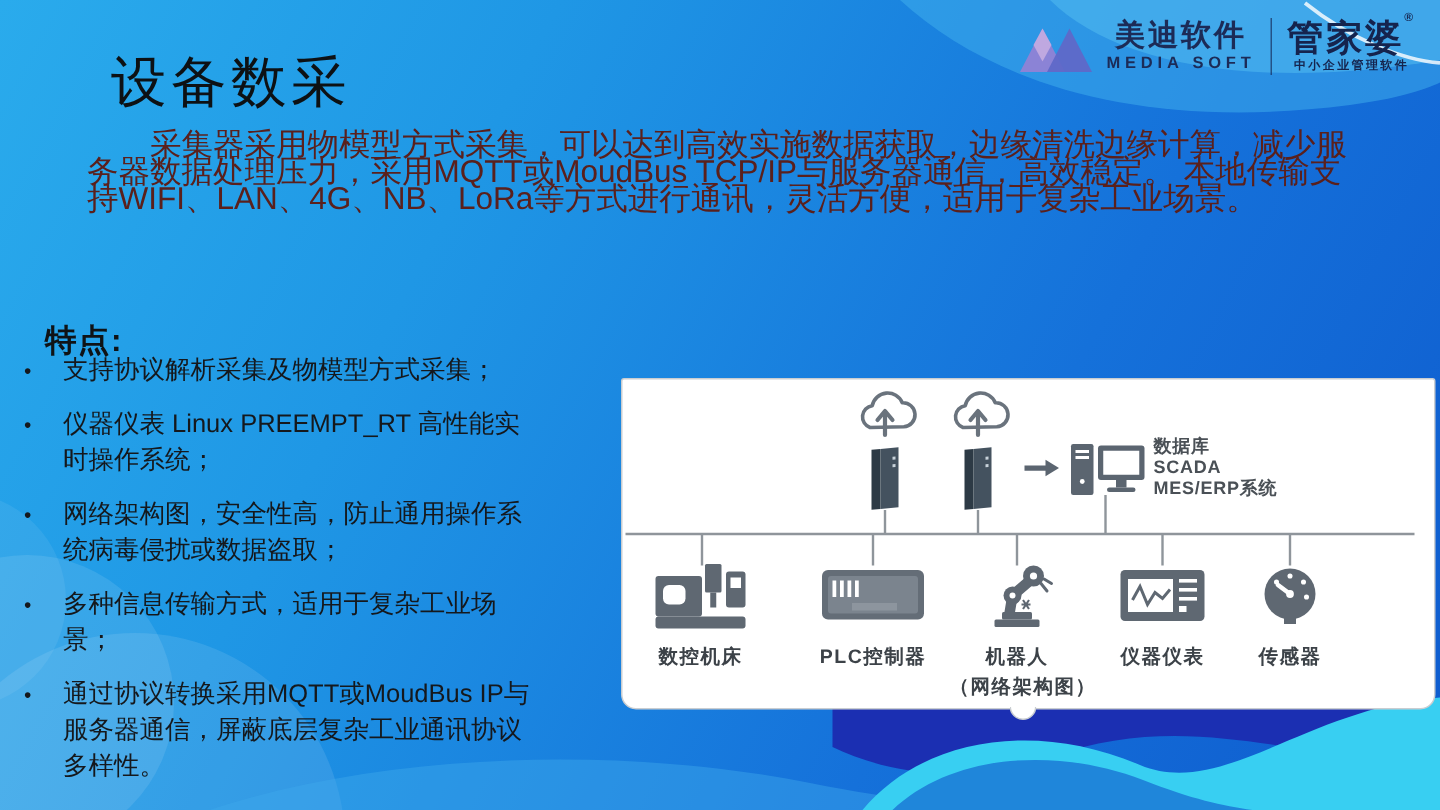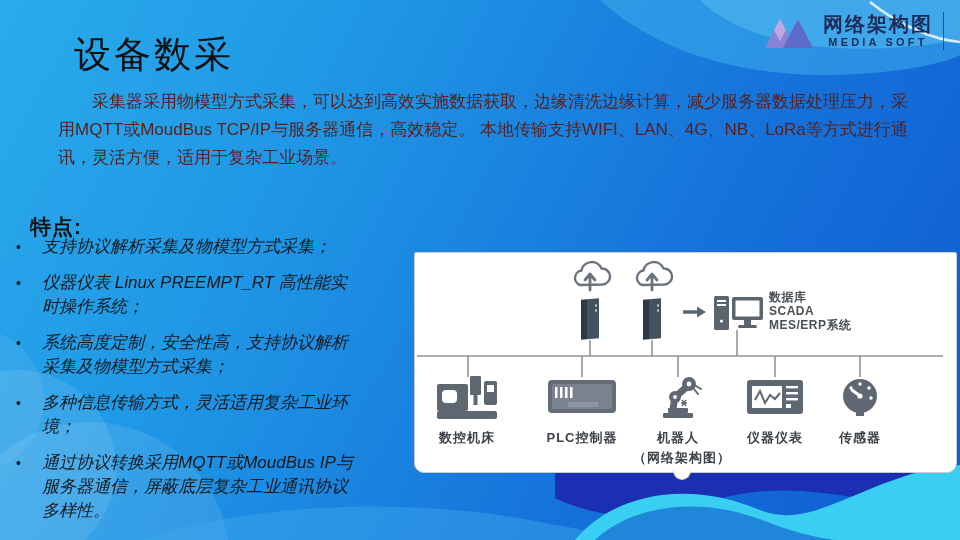--- a/index.html
+++ b/index.html
@@ -15,28 +15,28 @@
   .logo-cn{font-size:20px;font-weight:900;color:#1c2b57;letter-spacing:2px;}
   .logo-en{font-size:11px;font-weight:700;color:#1c2b57;letter-spacing:3.2px;margin-top:2px;}
   .logo-divider{width:1px;height:38px;background:rgba(20,36,80,.65);}
   .logo-brand{font-size:24px;font-weight:900;color:#15244e;letter-spacing:2px;position:relative;}
   .logo-brand sup{font-size:8px;position:relative;top:-10px;}
   .logo-brand-sub{font-size:8px;font-weight:700;color:#15244e;letter-spacing:1.6px;margin-top:2px;}
   
   .title{position:absolute;left:74px;top:30px;margin:0;font-size:37px;font-weight:400;
          color:#0d1114;letter-spacing:3px;z-index:4;}
   .intro{position:absolute;left:58px;top:88px;width:855px;margin:0;text-indent:2em;
-         font-size:17px;line-height:28px;color:#5a201c;z-index:4;}
+         font-size:21px;line-height:18px;color:#5a201c;z-index:4;}
   .features-heading{position:absolute;left:14px;top:197px;margin:16px;font-size:21px;
          font-weight:700;color:#0f1316;letter-spacing:1px;z-index:4;}
   .features{position:absolute;left:16px;top:235px;margin:0;padding:0;list-style:none;
          width:370px;z-index:4;}
   .features li{display:flex;gap:14px;margin-bottom:12px;font-size:17px;line-height:24px;color:#15181c;}
   .features .bullet{flex:0 0 12px;font-size:14px;line-height:24px;color:#15181c;}
-  .features .li-text{width:312px;font-style:italic;}
+  .features .li-text{width:312px;}
   
   .panel{position:absolute;left:414px;top:252px;width:541px;height:219px;background:#ffffff;
          border:1px solid #c9cdd1;border-radius:2px 2px 10px 10px;z-index:3;}
   .panel svg{display:block;width:541px;height:219px;}
   .panel-notch{position:absolute;left:258px;bottom:-8px;width:16px;height:8px;background:#ffffff;
          border:1px solid #c9cdd1;border-top:none;border-radius:0 0 16px 16px;}
   .dg-label{font-size:13px;font-weight:700;fill:#3c4248;letter-spacing:1px;}
   .dg-caption{font-size:13px;font-weight:700;fill:#3c4248;letter-spacing:1px;}
   .dg-server{font-size:12px;font-weight:700;fill:#4a5056;letter-spacing:.5px;}
 </style>
@@ -58,46 +58,50 @@
     <path d="M595,540 C635,502 705,498 762,520 C795,533 815,537 835,540 Z" fill="#1f86da"></path>
   </svg>
 
   <div class="logo">
     <svg width="48" height="38" viewBox="0 0 48 38">
       <polygon points="0,36 15,7 30,36" fill="#8b83d6"></polygon>
       <polygon points="18,36 33,7 48,36" fill="#5f68c8" opacity="0.95"></polygon>
       <polygon points="9,18 15,7 21,18 15,29" fill="#bfa8e0"></polygon>
     </svg>
     <div class="logo-col">
-      <div class="logo-cn">网络架构图</div>
+      <div class="logo-cn">美迪软件</div>
       <div class="logo-en">MEDIA SOFT</div>
     </div>
     <div class="logo-divider"></div>
+    <div class="logo-col">
+      <div class="logo-brand"><span>管家婆</span><sup>®</sup></div>
+      <div class="logo-brand-sub">中小企业管理软件</div>
+    </div>
   </div>
 
   <h1 class="title">设备数采</h1>
   <p class="intro">采集器采用物模型方式采集，可以达到高效实施数据获取，边缘清洗边缘计算，减少服务器数据处理压力，采用MQTT或MoudBus TCP/IP与服务器通信，高效稳定。 本地传输支持WIFI、LAN、4G、NB、LoRa等方式进行通讯，灵活方便，适用于复杂工业场景。</p>
 
   <h2 class="features-heading">特点:</h2>
   <ul class="features">
     <li>
         <span class="bullet">•</span>
         <span class="li-text">支持协议解析采集及物模型方式采集；</span>
       </li>
     <li>
         <span class="bullet">•</span>
         <span class="li-text">仪器仪表 Linux PREEMPT_RT 高性能实时操作系统；</span>
       </li>
     <li>
         <span class="bullet">•</span>
-        <span class="li-text">系统高度定制，安全性高，支持协议解析采集及物模型方式采集；</span>
-      </li>
-    <li>
-        <span class="bullet">•</span>
-        <span class="li-text">多种信息传输方式，灵活适用复杂工业环境；</span>
+        <span class="li-text">网络架构图，安全性高，防止通用操作系统病毒侵扰或数据盗取；</span>
+      </li>
+    <li>
+        <span class="bullet">•</span>
+        <span class="li-text">多种信息传输方式，适用于复杂工业场景；</span>
       </li>
     <li>
         <span class="bullet">•</span>
         <span class="li-text">通过协议转换采用MQTT或MoudBus IP与服务器通信，屏蔽底层复杂工业通讯协议多样性。</span>
       </li>
   </ul>
 
   <div class="panel">
     <svg viewBox="0 0 541 219">
 

